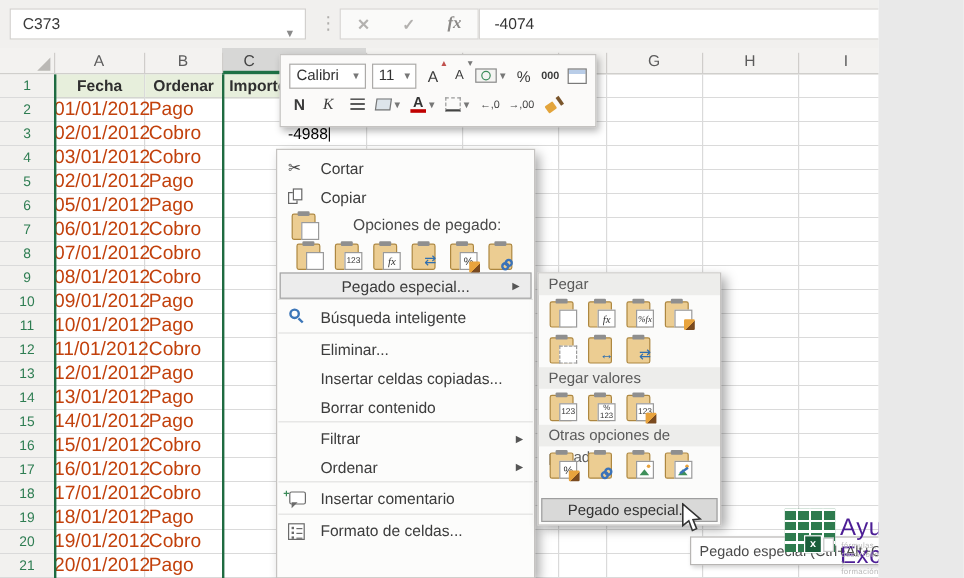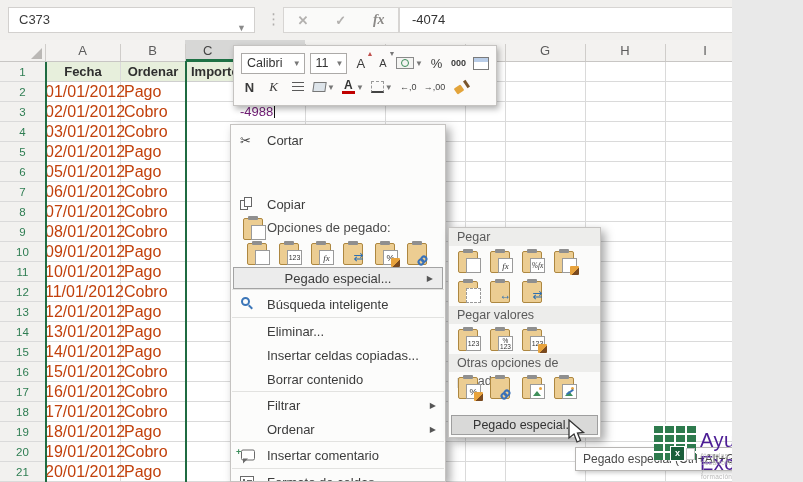--- a/index.html
+++ b/index.html
@@ -38,21 +38,21 @@
   .rownums{left:0;top:62px;width:45px}
   .rn{height:20px;line-height:20px;text-align:center;color:#2e7d52;font-size:11.5px}
   .hcell{top:62px;height:20px;line-height:19px;background:#e7efdc;border-bottom:1px solid #cfcfcf;
          box-sizing:border-box;font-weight:bold;font-size:13px;color:#2f2f2f;text-align:center}
   .hcellC{text-align:left;padding-left:4px}
   .colA{left:45px;top:82px;width:75px}
   .colB{left:122px;top:82px;width:62px}
   .dcell{height:20px;line-height:20px;font-size:16px;color:#c2410c}
   .colA .dcell{text-align:right;padding-right:6px}
   .colB .dcell{text-align:left;padding-left:2px}
-  .editcell{left:187px;top:102px;width:118px;height:20px;line-height:20px;font-size:13px;color:#701a75;padding-left:53px;box-sizing:border-box}
+  .editcell{left:187px;top:102px;width:118px;height:20px;line-height:20px;font-size:13px;color:#000000;padding-left:53px;box-sizing:border-box}
   .cursorbar{display:inline-block;width:1px;height:13px;background:#111;vertical-align:-2px;margin-left:1px}
 
   
   .minitb{left:233px;top:45px;width:264px;height:61px;background:#fbfaf9;border:1px solid #c5c3c1;
           box-sizing:border-box;box-shadow:2px 3px 6px rgba(0,0,0,.3);z-index:12;padding:5px 7px}
   .tbrow{display:flex;align-items:center;height:24px;gap:5px}
   .combo{background:#fff;border:1px solid #acaaa8;height:21px;box-sizing:border-box;display:flex;align-items:center;font-size:12.5px;color:#333;padding:0 3px 0 5px}
   .combo .caret{margin-left:auto;font-size:8px;color:#777;padding-left:4px}
   .tb{min-width:17px;height:20px;display:flex;align-items:center;justify-content:center;font-size:13px;color:#3b3b3b;position:relative}
   .supmark{position:absolute;top:-3px;right:-4px;font-size:7px;color:#c0504d}
@@ -338,28 +338,28 @@
           </span>
         </div>
     </div>
   </div>
 
   <div class="abs ctxmenu" id="ctxmenu">
       <div class="mi" style="height: 24px;">
         <span class="ic-scis gut">✂</span>
         <span>Cortar</span>
       </div>
-      <div class="mi" style="height: 24px; margin-top: 40px;">
+      <div class="mi" style="height: 24px;">
         <span class="ic-copy gut">
           <span class="s1"></span>
           <span class="s2"></span>
         </span>
         <span>Copiar</span>
       </div>
-      <div class="mi" style="height: 23px;">
+      <div class="mi" style="height: 23px; justify-content: center;">
         <div class="pic minipic gut">
           <span class="clipbar"></span>
           <span class="board"></span>
           <span class="ov"></span>
         </div>
         <span style="color: rgb(74, 74, 74);">Opciones de pegado:</span>
       </div>
       <div class="mrow" style="height: 28px;">
         <div class="pic">
           <span class="clipbar"></span>

